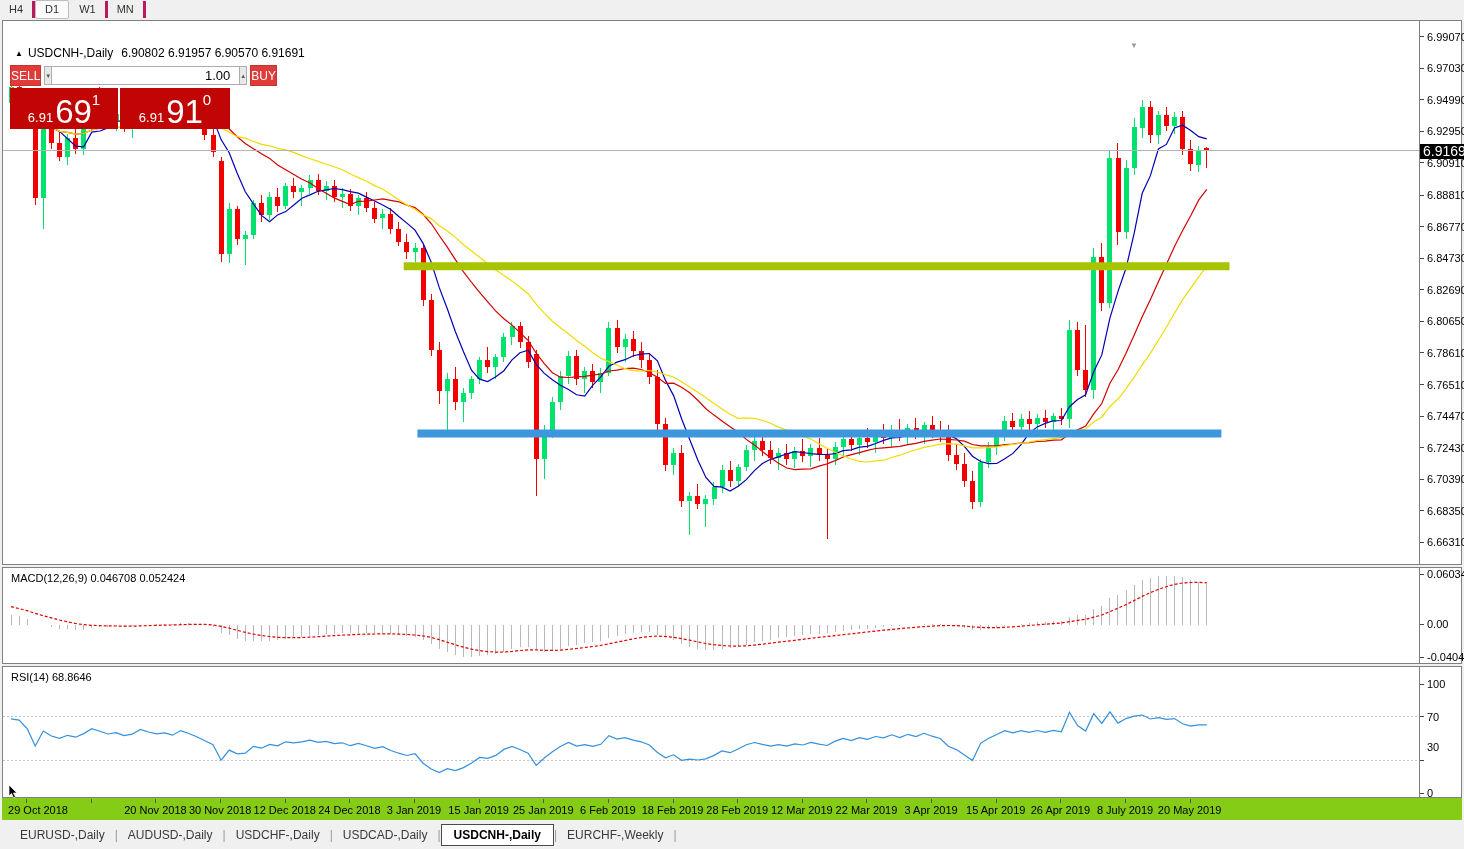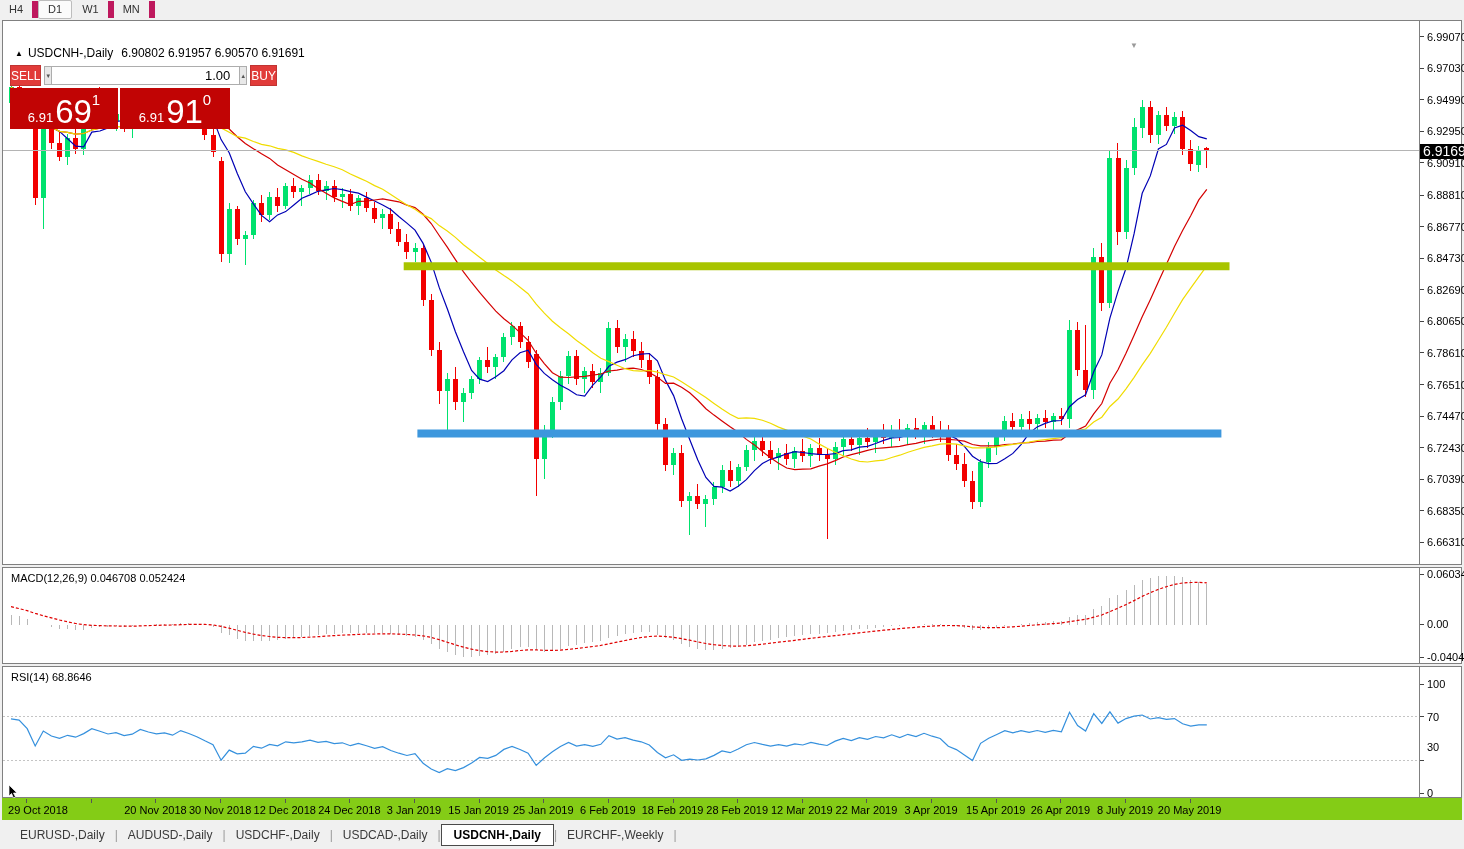--- a/index.html
+++ b/index.html
@@ -1,20 +1,20 @@
 <!DOCTYPE html>
 <html><head>
 <meta charset="utf-8">
 <style>
   html,body{margin:0;padding:0;background:#f0f0f0;}
   #app{position:relative;width:1464px;height:849px;background:#f0f0f0;overflow:hidden;
        font-family:"Liberation Sans",sans-serif;-webkit-font-smoothing:none;}
   
   #toolbar{position:absolute;left:0;top:0;width:1464px;height:19px;background:#f0f0f0;display:flex;align-items:center;}
-  .tf{font-size:11px;color:#333;padding:1px 9px;height:15px;line-height:15px;border-right:6px solid #be185d;cursor:default;}
+  .tf{font-size:11px;color:#333;padding:1px 9px;height:15px;line-height:15px;border-right:3px solid #be185d;cursor:default;}
   .tf.active{background:#fbfbfb;border:1px solid #bdbdbd;border-radius:2px;margin-right:1px;}
   
   .panel{position:absolute;left:2px;width:1460px;background:#ffffff;border:1px solid #808080;box-sizing:border-box;}
   #main-panel{top:20px;height:545px;}
   #macd-panel{top:567px;height:97px;}
   #rsi-panel{top:666px;height:132px;}
   .axis-sep{position:absolute;left:1416px;top:0;bottom:0;width:1px;background:#808080;}
   svg{position:absolute;left:0;top:0;display:block;}
   .alabel{position:absolute;left:1424px;font-size:11px;color:#000;height:11px;line-height:11px;white-space:nowrap;}
   .atick{position:absolute;left:1417px;width:4px;height:1px;background:#444;}

